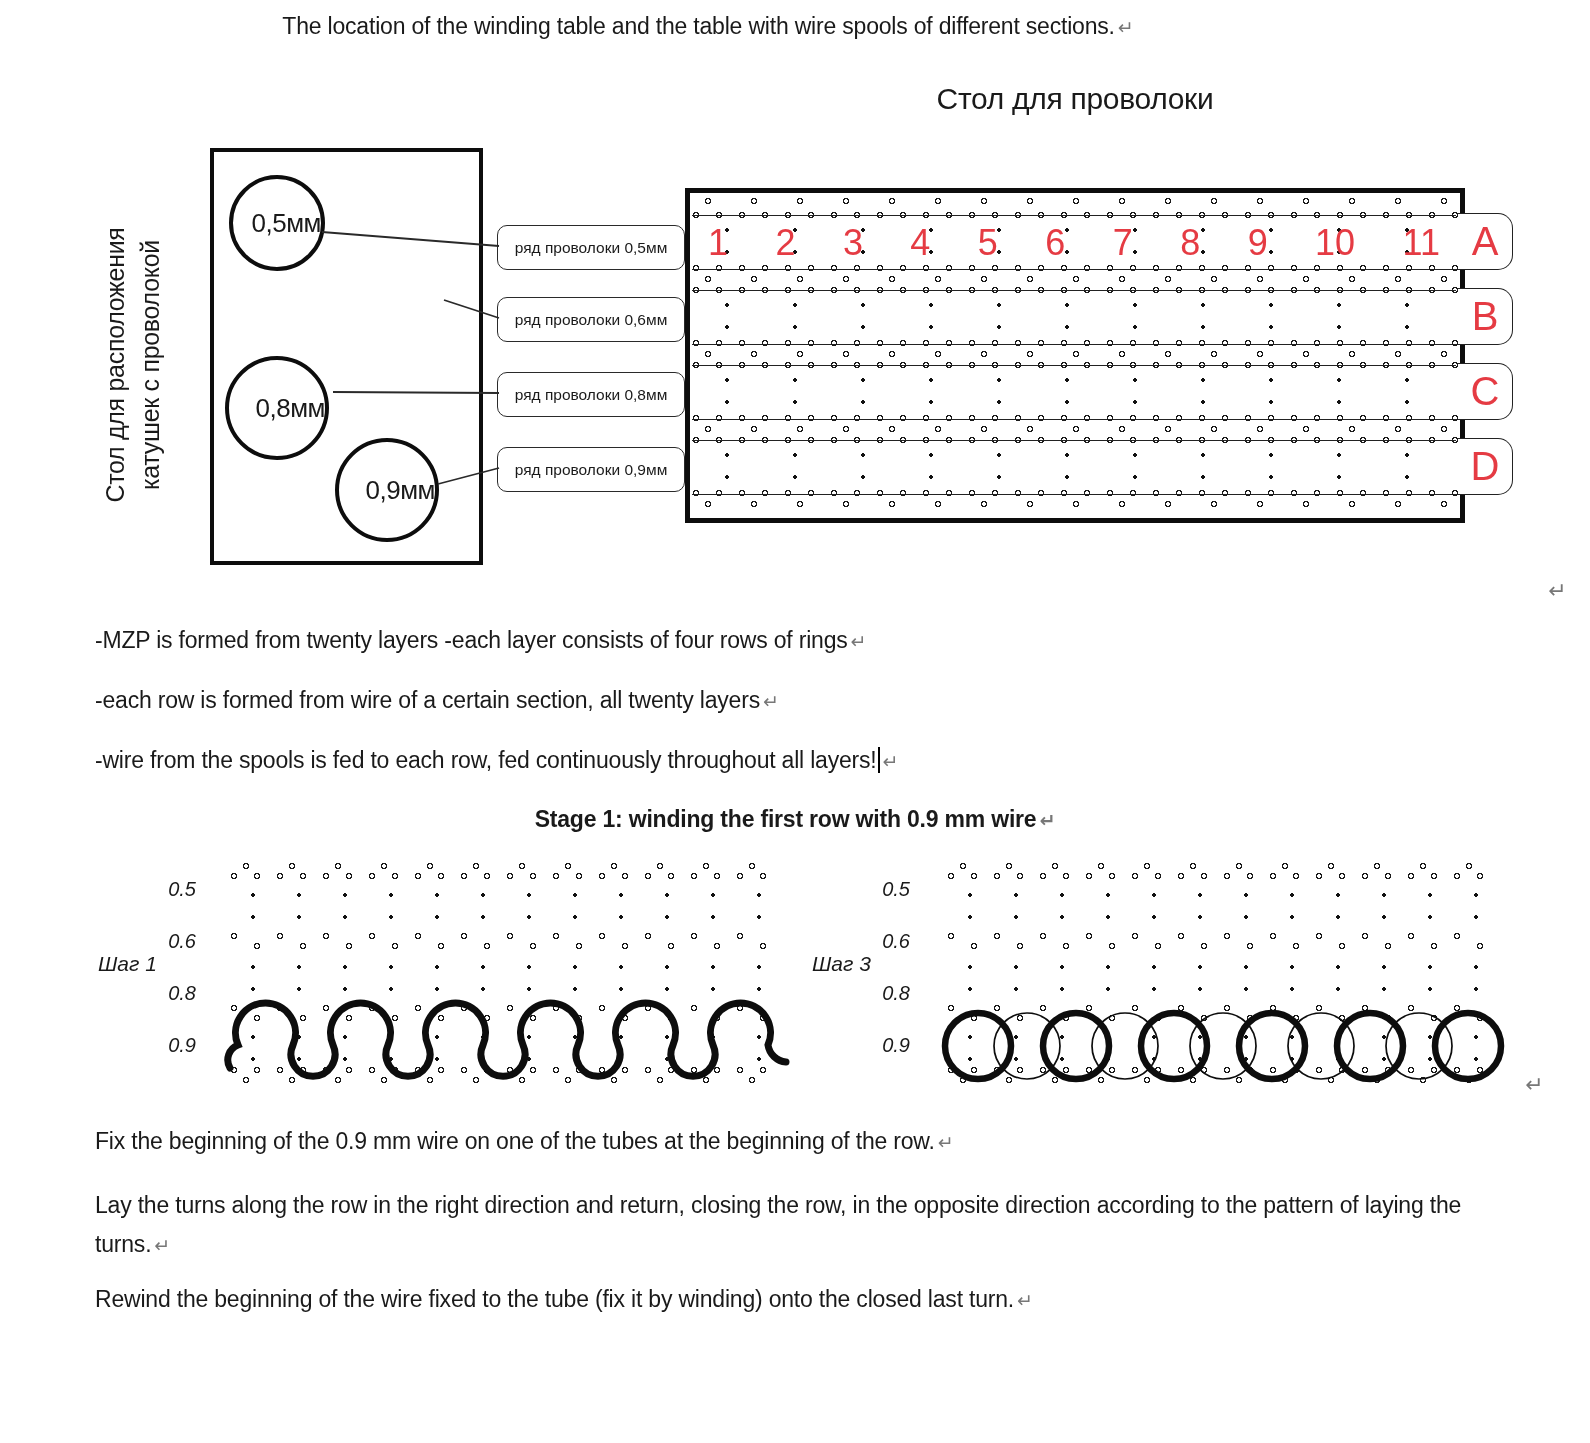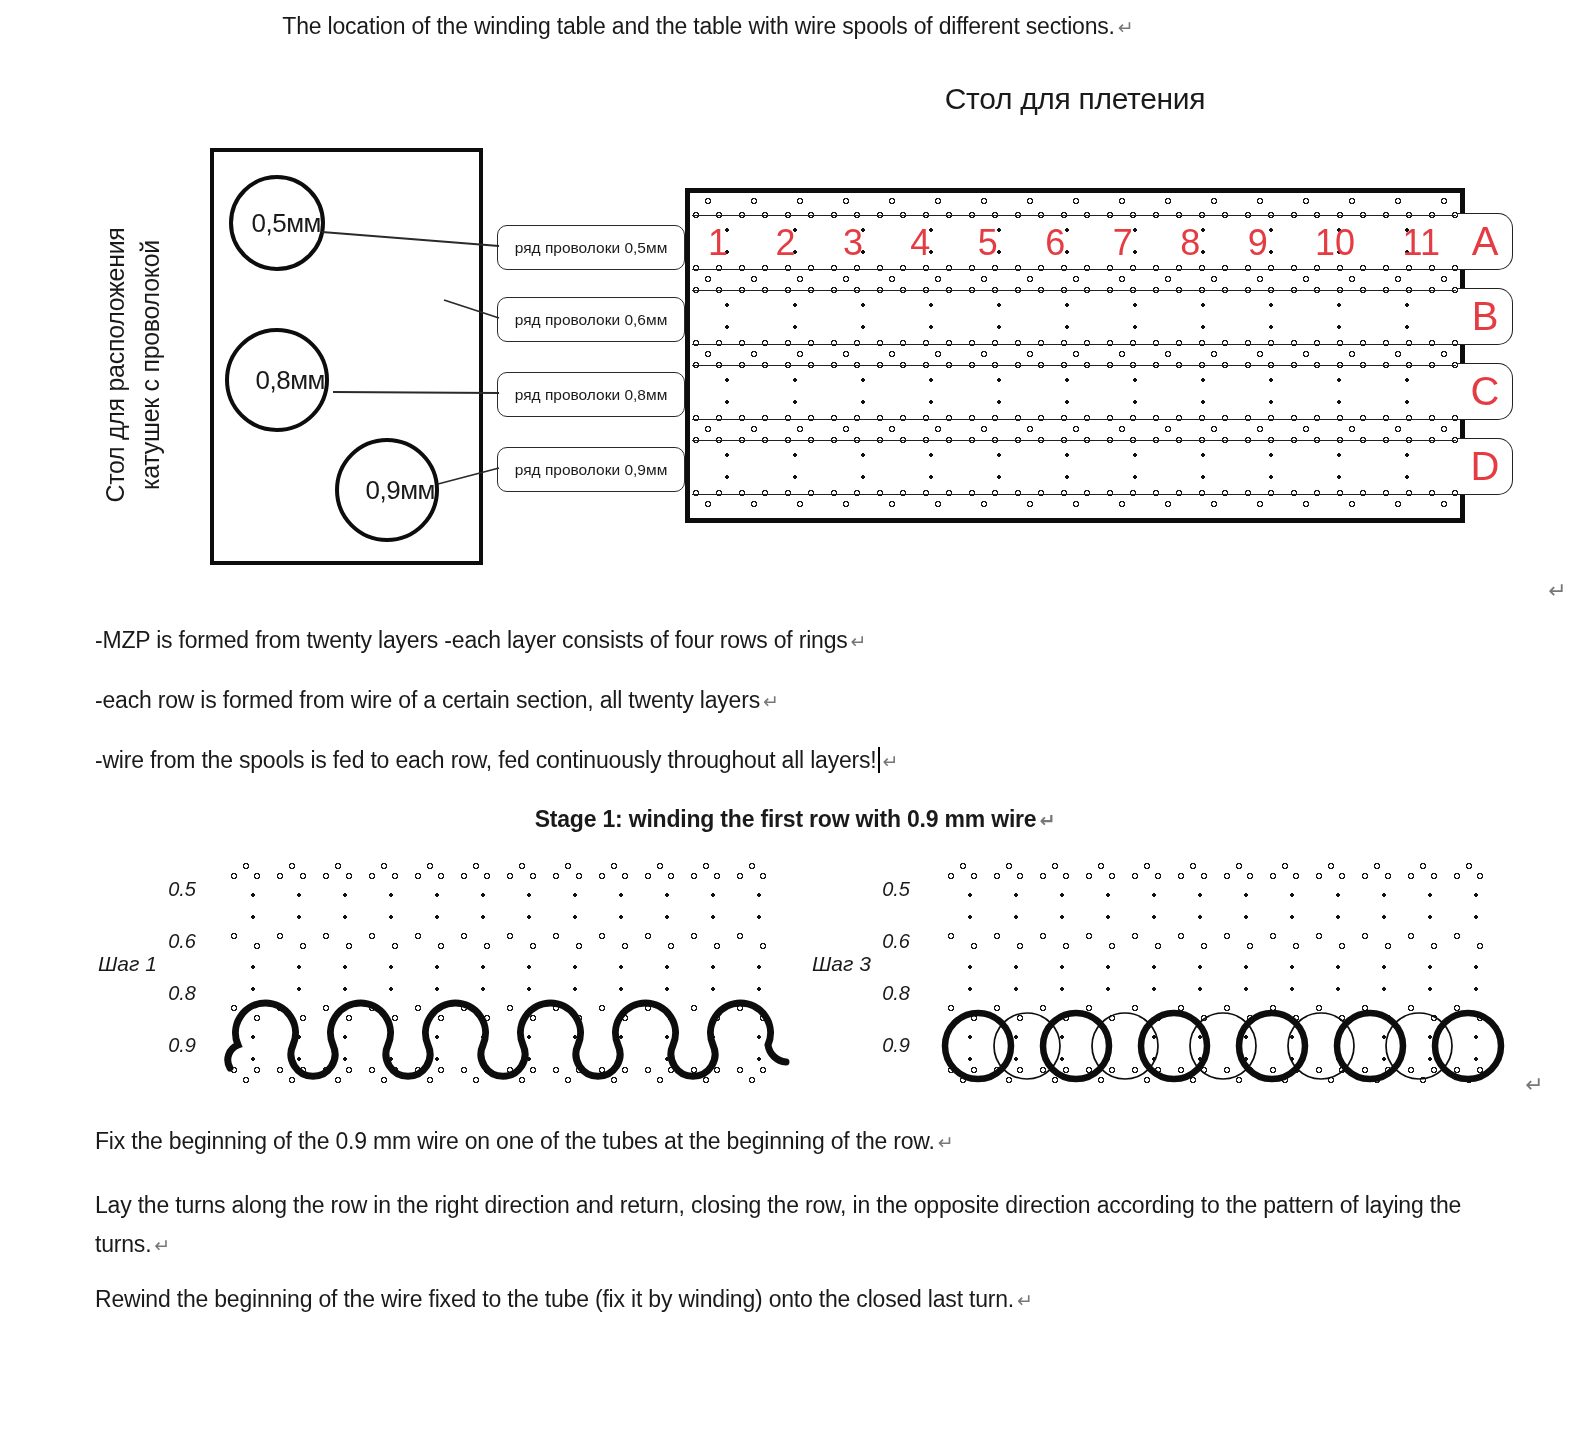--- a/index.html
+++ b/index.html
@@ -58,32 +58,32 @@
   .wt-title{left:685px;top:82px;width:780px;text-align:center;font-size:30px;letter-spacing:-0.3px;}
   .stage-head{left:0;top:806px;width:1590px;text-align:center;font-weight:bold;}
 </style>
 </head>
 <body>
 
 <div class="page" style="--red:#e53b43;">
 
   <div class="abs txt title-line"><span>The location of the winding table and the table with wire spools of different sections.</span><span class="rmark">↵</span></div>
 
-  <div class="abs wt-title">Стол для плетения</div>
+  <div class="abs wt-title">Стол для проволоки</div>
 
   <div class="abs vlabel">
     <div>Стол для расположения</div>
     <div>катушек с проволокой</div>
   </div>
 
   <div class="abs stable">
     <div class="spool" style="left:15px;top:23px;width:88px;height:88px;">
         <span>0,5мм</span>
       </div>
-    <div class="spool" style="left:11px;top:176px;width:96px;height:96px;">
+    <div class="spool" style="left:11px;top:204px;width:96px;height:96px;">
         <span>0,8мм</span>
       </div>
     <div class="spool" style="left:121px;top:286px;width:96px;height:96px;">
         <span>0,9мм</span>
       </div>
   </div>
 
   <div class="callout" style="top:225px;">ряд проволоки 0,5мм</div>
   <div class="callout" style="top:297px;">ряд проволоки 0,6мм</div>
   <div class="callout" style="top:372px;text-align:center;">ряд проволоки 0,8мм</div>

